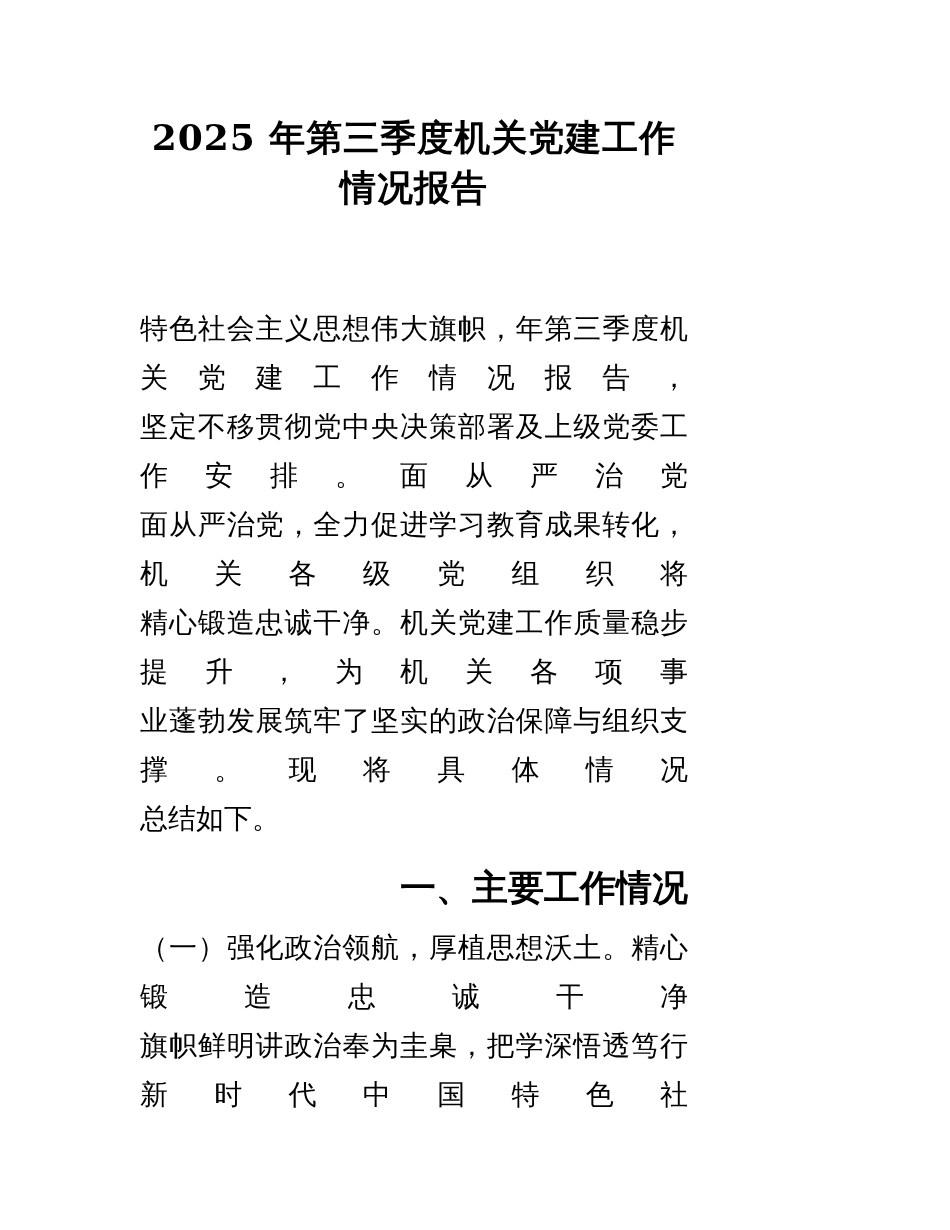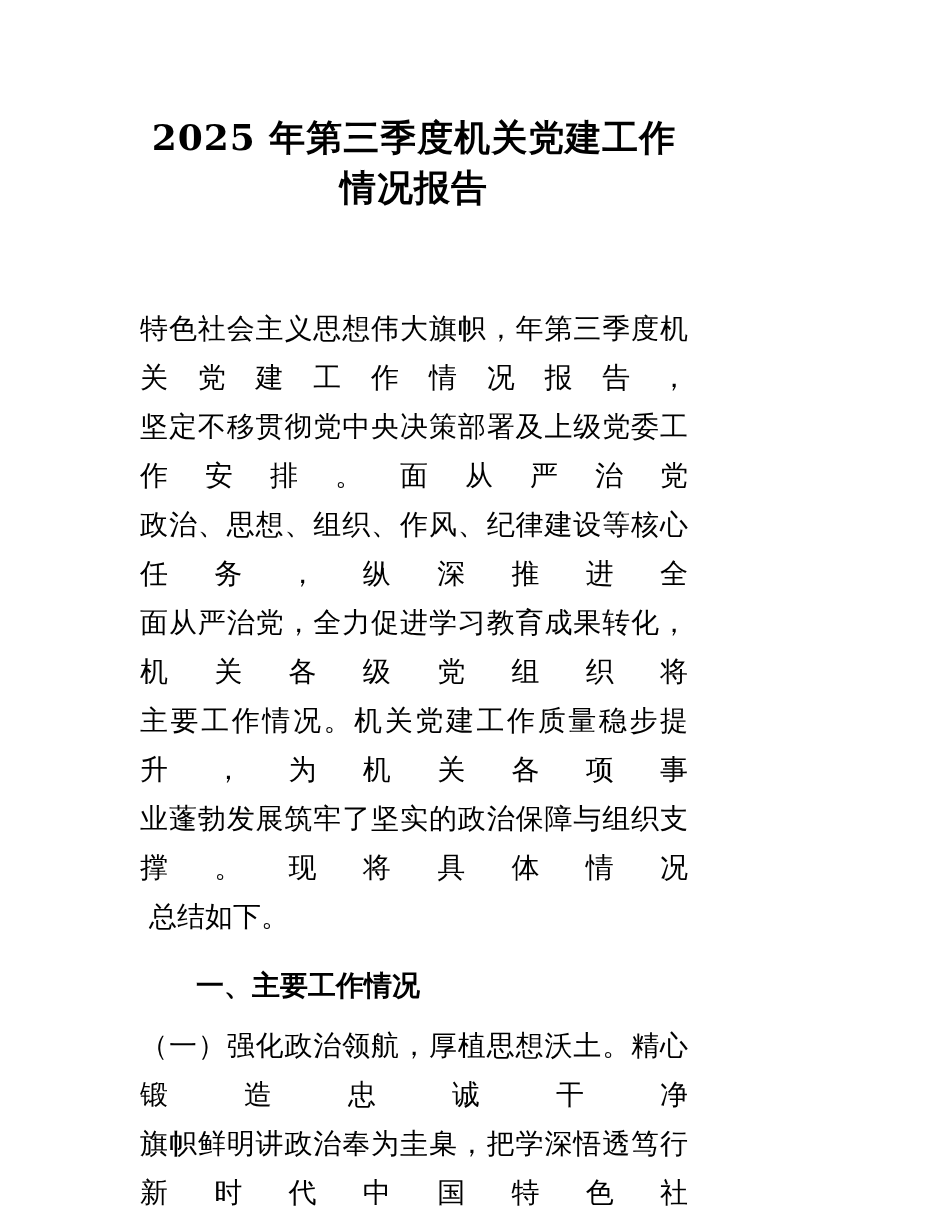--- a/index.html
+++ b/index.html
@@ -34,54 +34,53 @@
     margin-top: 92px;
   }
   .line {
     text-align: justify;
     text-align-last: justify;
     text-justify: inter-character;
     min-height: 49px;
   }
   .line.last {
     text-align-last: left;
-    margin-left: 9px;
   }
   .indent {
     text-indent: 2em;
   }
   .section-heading {
     margin-top: 20px;
-    font-size: 28px;
+    font-size: 36px;
     line-height: 49px;
     font-weight: 700;
     text-indent: 2em;
     font-family: "DejaVu Sans", "Liberation Sans", sans-serif;
+    text-align: right;
   }
   .subsection {
     margin-top: 11px;
   }
   .lead-bold {
     font-weight: 400;
     font-family: "DejaVu Sans", "Liberation Sans", sans-serif;
   }
 </style>
 </head>
 <body>
 
 <div class="page">
 
   <div class="doc-title">2025 年第三季度机关党建工作情况报告</div>
 
   <div class="para intro">
     <div class="line">特色社会主义思想伟大旗帜，年第三季度机关党建工作情况报告，</div>
     <div class="line">坚定不移贯彻党中央决策部署及上级党委工作安排。面从严治党</div>
-    <div class="line">政治、思想、组织、作风、纪律建设等核心任务，纵深推进全</div>
     <div class="line">面从严治党，全力促进学习教育成果转化，机关各级党组织将</div>
-    <div class="line">主要工作情况。机关党建工作质量稳步提升，为机关各项事</div>
+    <div class="line">精心锻造忠诚干净。机关党建工作质量稳步提升，为机关各项事</div>
     <div class="line">业蓬勃发展筑牢了坚实的政治保障与组织支撑。现将具体情况</div>
     <div class="line last">总结如下。</div>
   </div>
 
   <div class="section-heading">一、主要工作情况</div>
 
   <div class="para subsection">
     <div class="line">
       <span class="lead-bold">（一）强化政治领航，厚植思想沃土。</span><span>精心锻造忠诚干净</span>
     </div>

